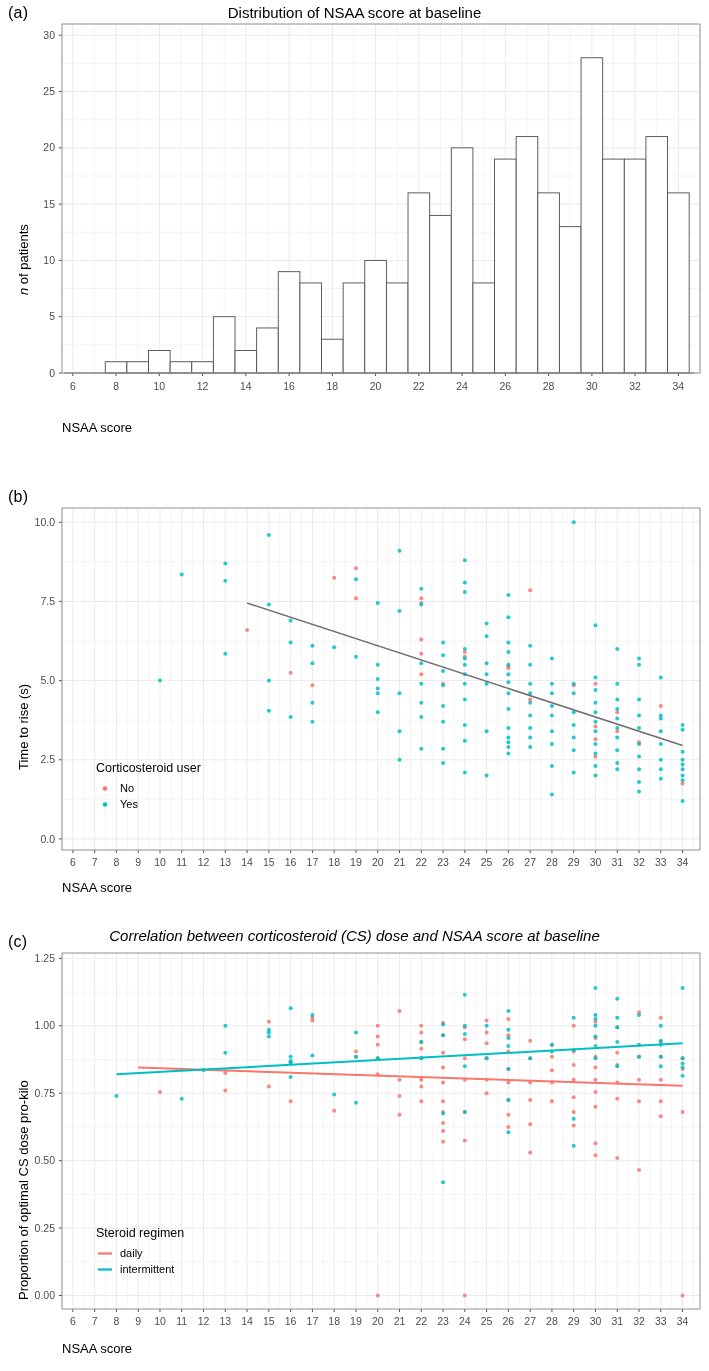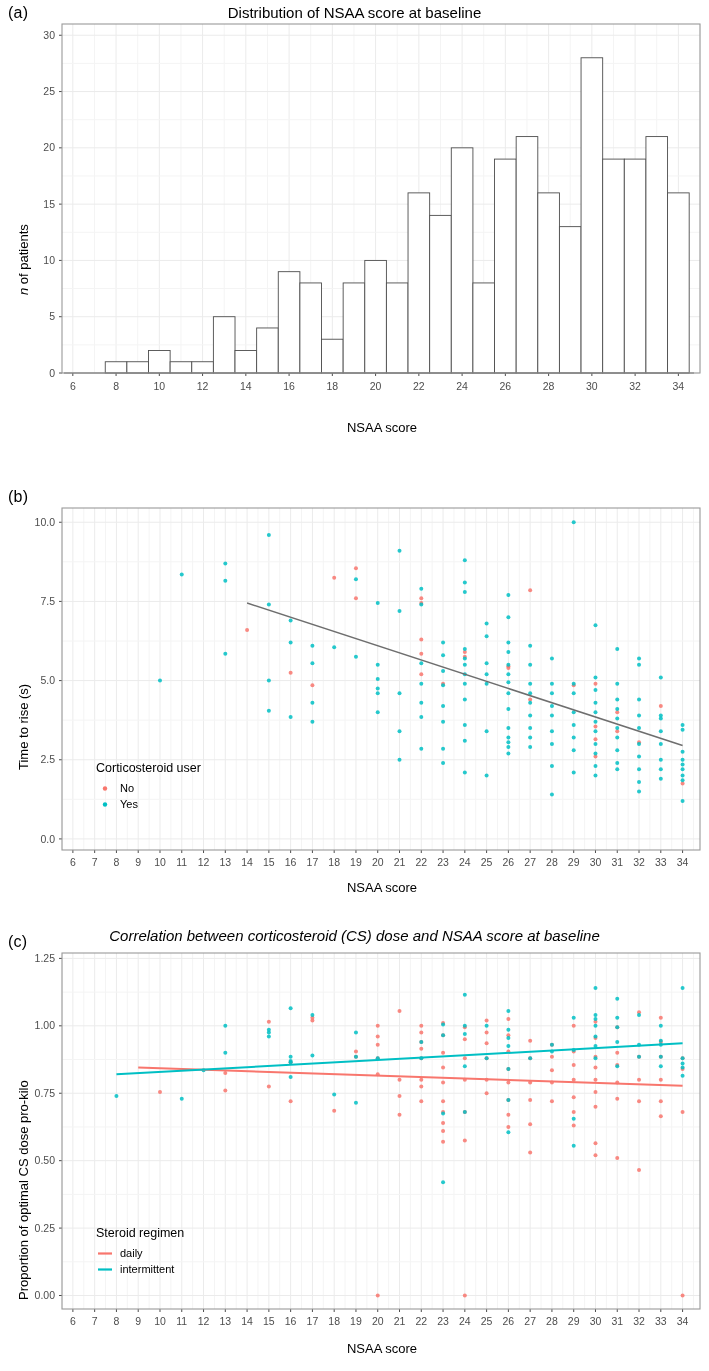--- a/index.html
+++ b/index.html
@@ -44,21 +44,21 @@
     color: #000;
   }
   .plot-wrap {
     position: absolute;
   }
   .plot-svg {
     display: block;
   }
   .axis-title-x {
     position: absolute;
-    text-align: center;
+    text-align: left;
     font-size: 13px;
     color: #000;
   }
   .axis-title-y {
     position: absolute;
     font-size: 13px;
     color: #000;
     transform-origin: 0 0;
     transform: rotate(-90deg);
     white-space: nowrap;

